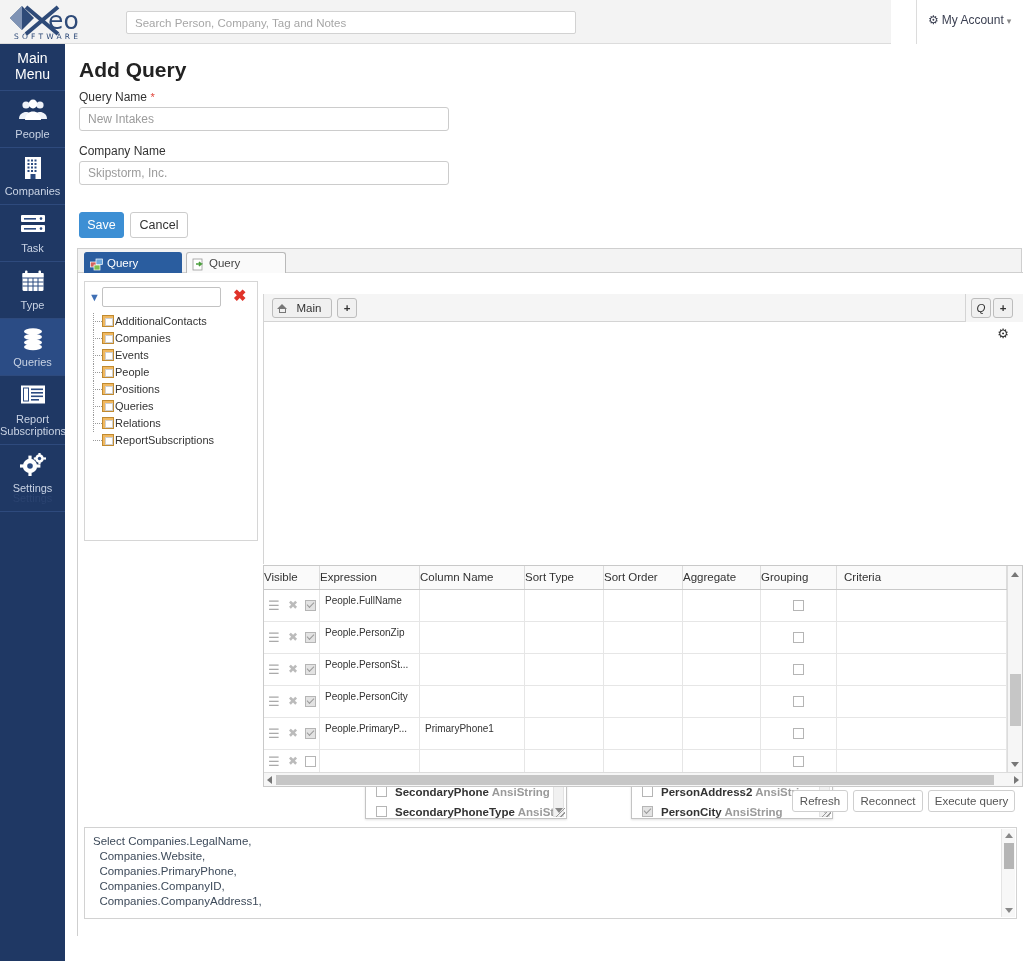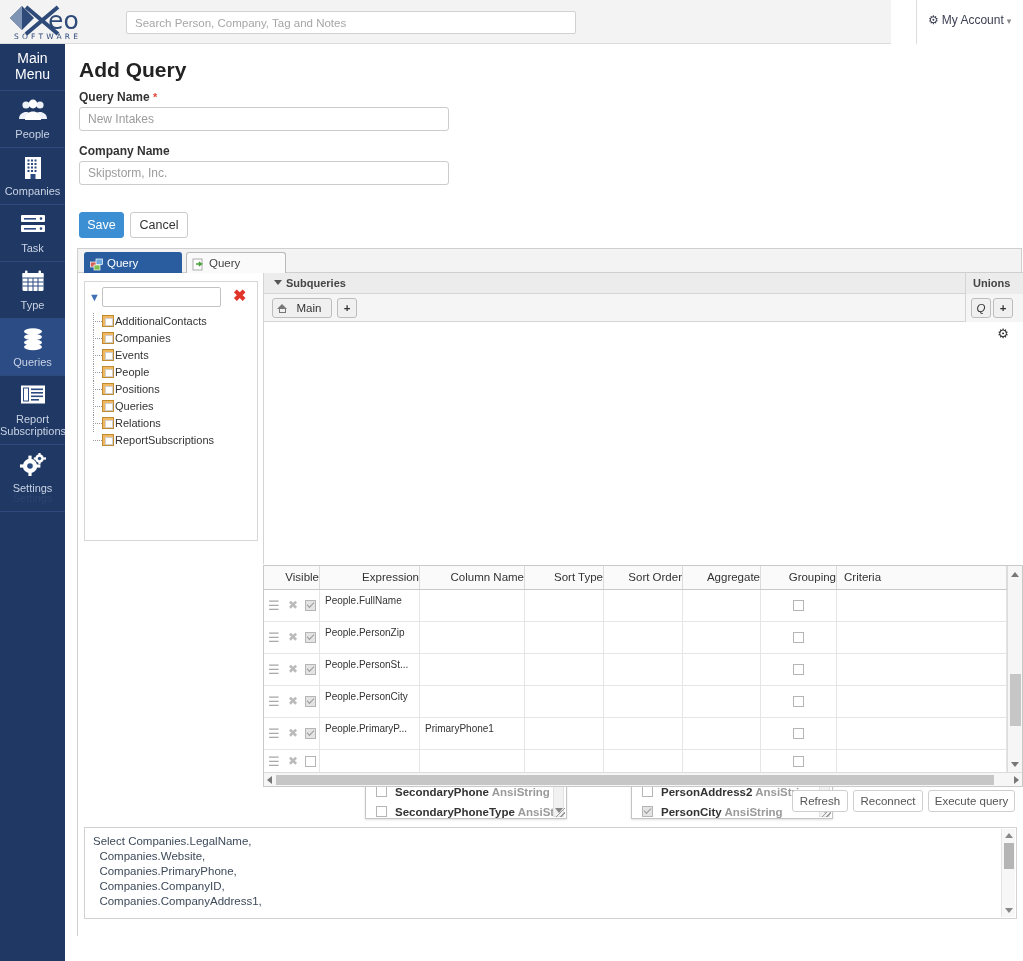--- a/index.html
+++ b/index.html
@@ -95,21 +95,21 @@
   .content {
     position: absolute; left: 65px; top: 44px;
     width: 958px; height: 917px;
     background: #fff;
   }
   .page-title {
     position: absolute; left: 14px; top: 14px;
     font-size: 21px; font-weight: bold; color: #222;
   }
   .field-label {
-    position: absolute; font-size: 12px; font-weight: bold; color: #333;
+    position: absolute; font-size: 12px; font-weight: normal; color: #333;
   }
   .req { color: #e0453a; font-size: 11px; }
   .text-field {
     position: absolute;
     width: 370px; height: 24px;
     border: 1px solid #ccc; border-radius: 3px;
     background: #fff; color: #9b9b9b;
     font-family: "Liberation Sans", sans-serif; font-size: 12px;
     padding: 0 8px; outline: none;
   }
@@ -388,21 +388,21 @@
     background: #fff;
     border: 1px solid #c9c9c9;
   }
   .grid-hd {
     position: relative; height: 24px;
     background: #fafafa;
     border-bottom: 1px solid #c9c9c9;
   }
   .gh {
     position: absolute; top: 0; height: 23px; line-height: 23px;
-    font-size: 11.5px; color: #333; text-align: right;
+    font-size: 11.5px; color: #333; text-align: left;
     border-right: 1px solid #dcdcdc;
   }
   .grow {
     position: relative; height: 32px;
     border-bottom: 1px solid #e6e6e6;
   }
   .gcell {
     position: absolute; top: 0; height: 31px;
     border-right: 1px solid #e6e6e6;
   }
@@ -772,27 +772,20 @@
           <div class="tnode">
             <span class="dash"></span>
             <span class="tbl-ico">
                 <i></i>
               </span>
             <span>ReportSubscriptions</span>
           </div>
         </div>
       </div>
 
-      <div class="subbar">
-        <span class="tri"></span>
-        <span class="lbl">Subqueries</span>
-        <div class="unions-hdr">
-          <span>Unions</span>
-        </div>
-      </div>
 
       <div class="subrow">
         <div class="chipbtn chip-main">
           <span class="home"></span>
           <span class="home-body"></span>
           <span>Main</span>
         </div>
         <div class="chipbtn chip-plus">+</div>
 
         <div class="unions-cell">

